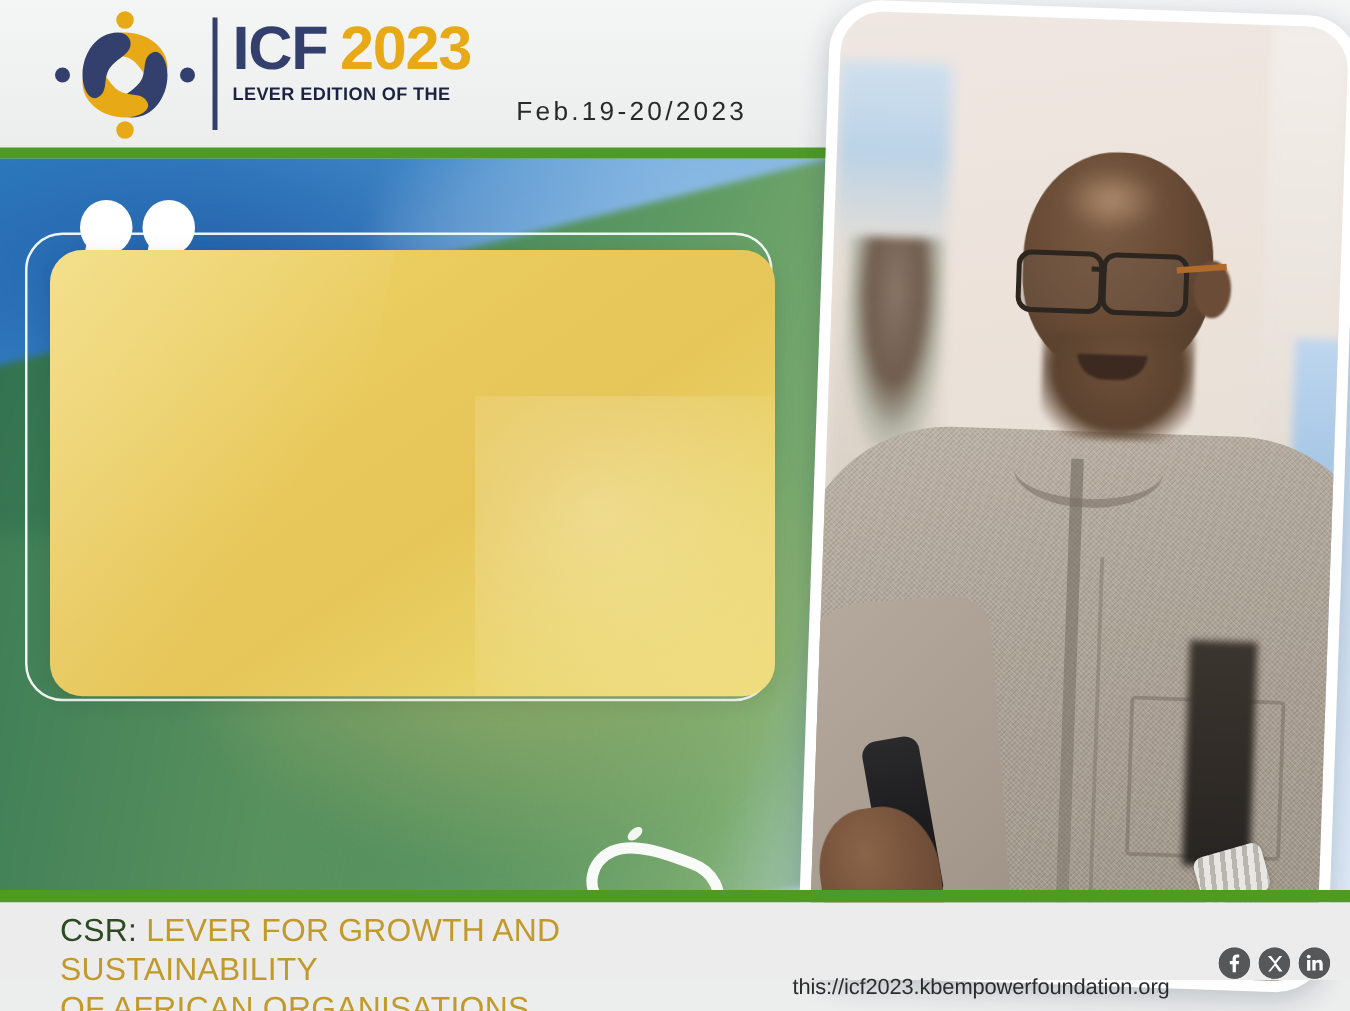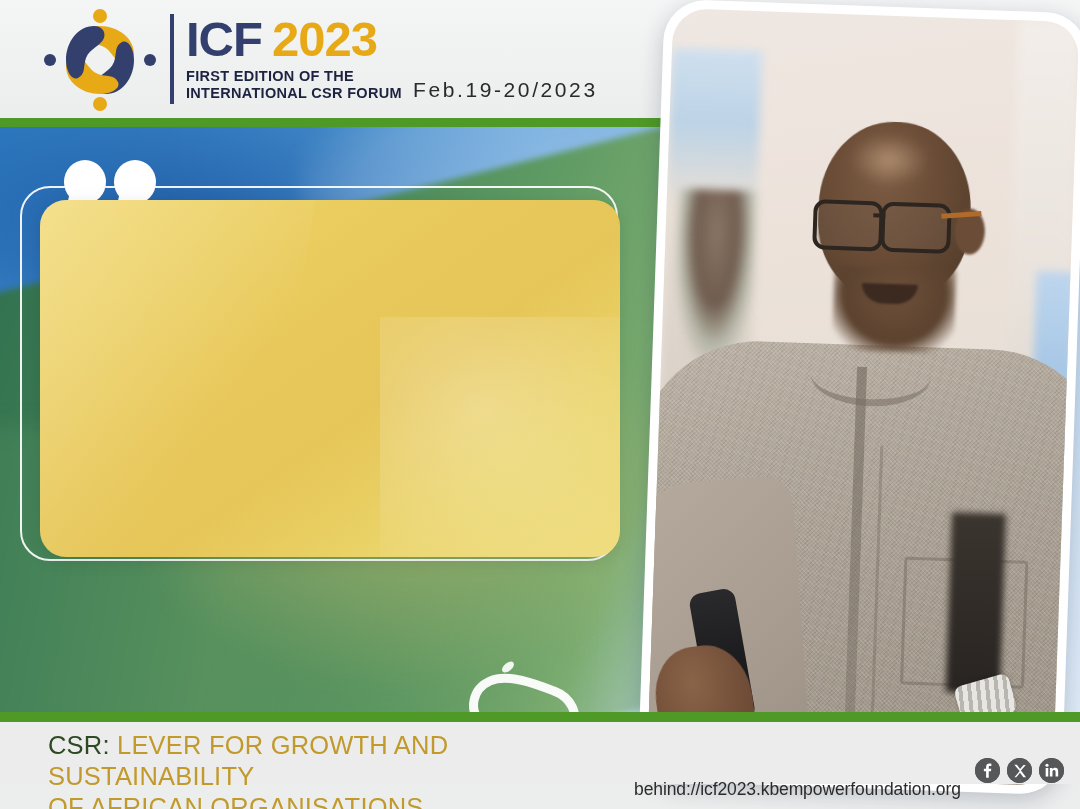--- a/index.html
+++ b/index.html
@@ -336,22 +336,21 @@
       </svg>
     </div>
 
     <div class="logo-divider"></div>
 
     <div class="logo-text">
       <div class="logo-title">
         <span class="logo-icf">ICF</span><span class="logo-year">2023</span>
       </div>
       <div class="logo-sub">
-        <div>FIRST EDITION OF THE</div>
-        <div>INTERNATIONAL CSR FORUM</div>
+        <div>LEVER EDITION OF THE</div>
       </div>
     </div>
 
     <div class="event-date">Feb.19-20/2023</div>
   </div>
 
   <div class="rule-top"></div>
 
   <div class="stage">
     <div class="stage-blue-a"></div>
@@ -439,21 +438,21 @@
     </div>
   </div>
 
   <div class="rule-bottom"></div>
 
   <div class="footer">
     <div class="tagline">
       <span class="tag-csr">CSR:</span><span class="tag-rest" style="white-space:pre-line;"> LEVER FOR GROWTH AND SUSTAINABILITY
 OF AFRICAN ORGANISATIONS</span>
     </div>
-    <div class="site-url">behind://icf2023.kbempowerfoundation.org</div>
+    <div class="site-url">this://icf2023.kbempowerfoundation.org</div>
   </div>
 
   <div class="socials">
     <a class="soc" href="#">
       <svg viewBox="0 0 24 24" width="25" height="25">
           <circle cx="12" cy="12" r="12" fill="#555759"></circle>
           <path d="M13.2 19v-6.2h2.1l.32-2.45H13.2V8.79c0-.71.2-1.19 1.21-1.19h1.3V5.41C15.48 5.38 14.71 5.3 13.81 5.3c-1.88 0-3.17 1.15-3.17 3.26v1.79H8.5v2.45h2.14V19h2.56z" fill="#fff"></path>
         </svg>
     </a>
     <a class="soc" href="#">

